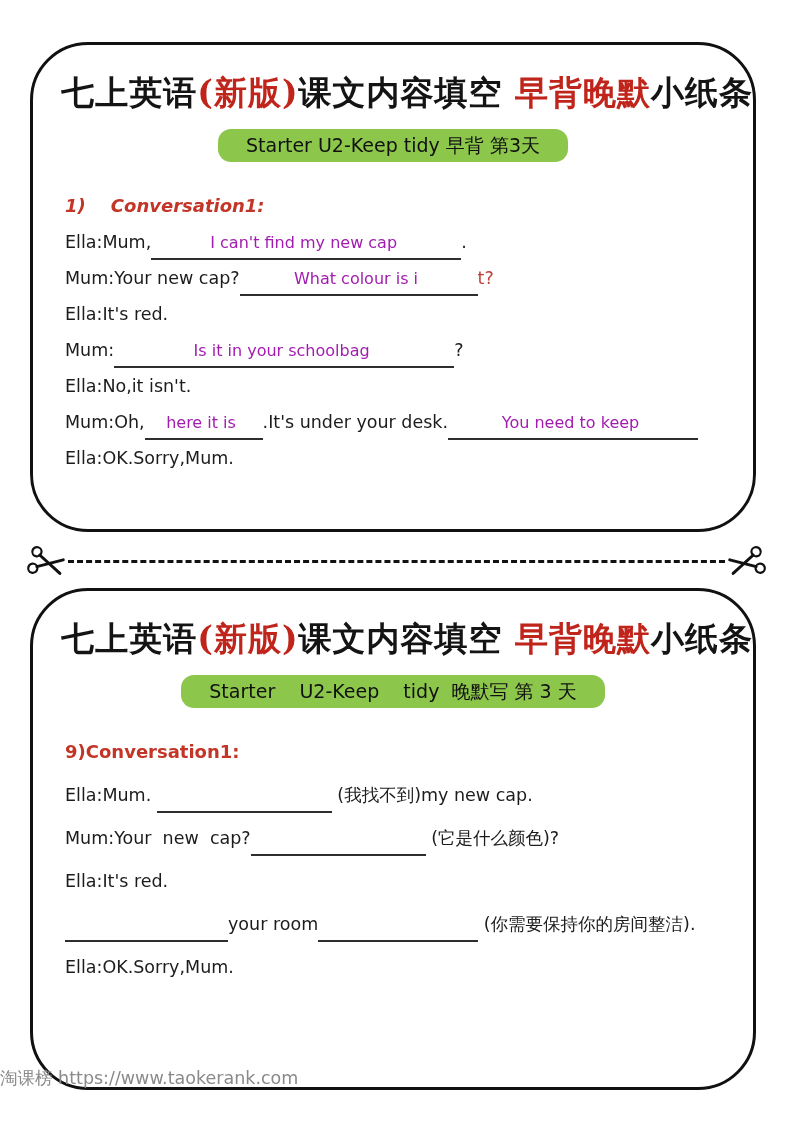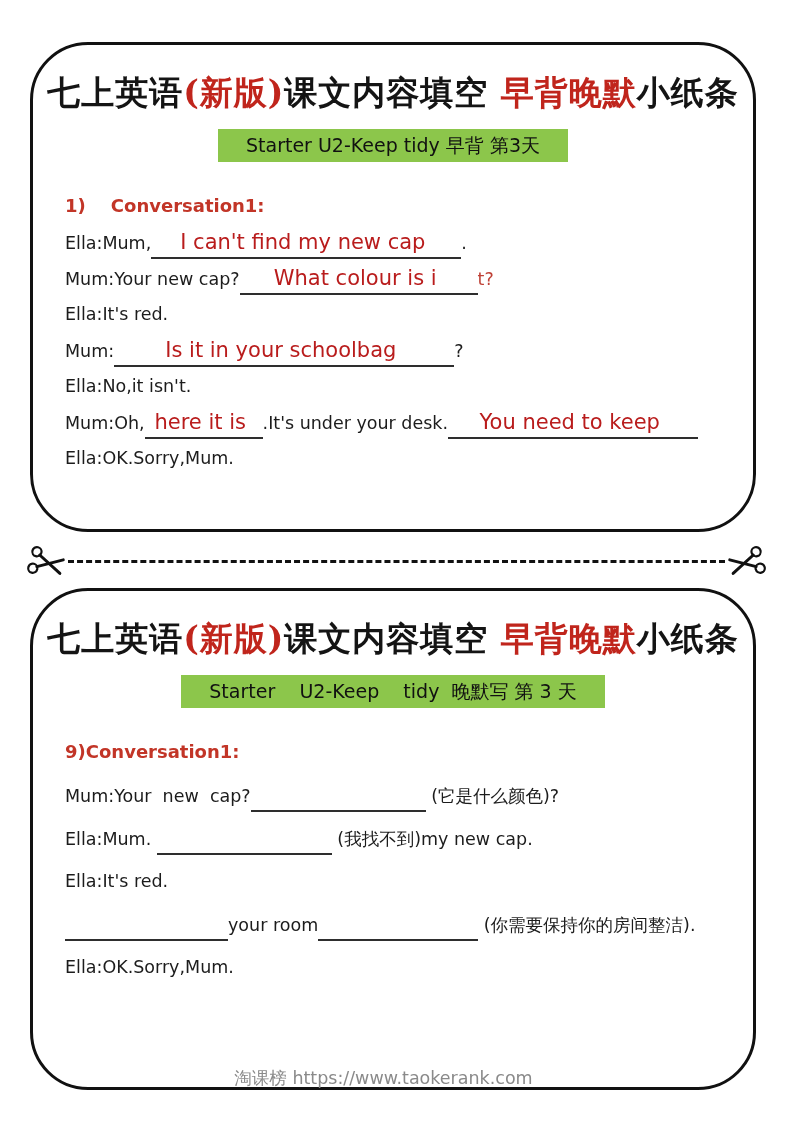--- a/index.html
+++ b/index.html
@@ -13,69 +13,69 @@
   .card {
     position:absolute; left:30px; width:726px;
     border:3px solid #111; border-radius:58px;
     background:#fff; box-sizing:border-box;
   }
   #card1 { top:42px;  height:490px; }
   #card2 { top:588px; height:502px; }
 
   .card-title {
     margin-top:26px; height:44px; line-height:44px;
-    text-align:center; font-size:33px; font-weight:bold;
+    text-align:right; font-size:33px; font-weight:bold;
     font-family:"DejaVu Serif", serif;
     white-space:nowrap; letter-spacing:1px;
   }
   .t-red { color:#c0251c; }
   .t-black { color:#141414; }
 
   .banner {
     margin:14px auto 0 auto; width:fit-content;
     background:#8cc64b; color:#111;
     font-size:19px; line-height:33px; height:33px;
     padding:0 28px; text-align:center; white-space:pre;
     font-weight:500;
+    border-radius:13px;
   }
 
   .conv { margin:29px 24px 0 32px; font-size:17.5px; }
   .conv2 .line { height:43px; line-height:30px; }
   .conv1 .line { height:36px; line-height:30px; }
   .heading {
     color:#c23527; font-weight:bold; font-size:18px;
     white-space:pre;
   }
-  .conv1 .heading { height:36px; line-height:30px; }
+  .conv1 .heading { height:36px; line-height:30px;font-style:italic; }
   .conv2 .heading { height:43px; line-height:30px; }
   .line { white-space:pre; }
 
   .blank {
     display:inline-block; box-sizing:border-box;
     border-bottom:2px solid #2e2e2e;
     text-align:center; vertical-align:baseline;
-    color:#b91c1c; font-size:21px;
+    color:#a21caf; font-size:16px;
   }
   .blank::after { content:"\00a0"; }
   .red { color:#bf4136; }
 
   .separator { position:absolute; left:0; top:544px; width:793px; height:38px; }
   .cut-line {
     position:absolute; left:68px; right:68px; top:16px;
     border-top:3.5px dashed #111;
   }
   .scissors { position:absolute; top:3px; width:38px; height:32px; }
   .scissors.left  { left:28px;  transform:rotate(14deg); }
   .scissors.right { right:28px; transform:scaleX(-1) rotate(14deg); }
 
   .footer {
     position:absolute; left:0; top:1066px; width:687px;
-    text-align:center; color:#8a8a8a; font-size:17.5px;
+    color:#8a8a8a; font-size:17.5px;
     z-index:3;
-    padding-left:40px;
   }
 </style>
 </head>
 <body>
 
 <div class="card" id="card1">
   <div class="card-title">
     <span class="t-black">七上英语</span><span class="t-red">(新版)</span><span class="t-black">课文内容填空</span><span class="t-red"> 早背晚默</span><span class="t-black">小纸条</span>
   </div>
   <div class="banner">Starter U2-Keep tidy 早背 第3天</div>
@@ -118,23 +118,23 @@
 
 <div class="card" id="card2">
   <div class="card-title">
     <span class="t-black">七上英语</span><span class="t-red">(新版)</span><span class="t-black">课文内容填空</span><span class="t-red"> 早背晚默</span><span class="t-black">小纸条</span>
   </div>
   <div class="banner">Starter    U2-Keep    tidy  晚默写 第 3 天</div>
 
   <div class="conv conv2">
     <div class="heading">9)Conversation1:</div>
 
+    <div class="line"><span>Ella:Mum. </span><span class="blank" style="width:175px"></span><span> (我找不到)my new cap.</span></div>
+
     <div class="line"><span>Mum:Your  new  cap?</span><span class="blank" style="width:175px"></span><span> (它是什么颜色)?</span></div>
-
-    <div class="line"><span>Ella:Mum. </span><span class="blank" style="width:175px"></span><span> (我找不到)my new cap.</span></div>
 
     <div class="line"><span>Ella:It's red.</span></div>
 
 
 
     <div class="line"><span class="blank" style="width:163px"></span><span>your room</span><span class="blank" style="width:160px"></span><span> (你需要保持你的房间整洁).</span></div>
 
     <div class="line"><span>Ella:OK.Sorry,Mum.</span></div>
   </div>
 </div>

